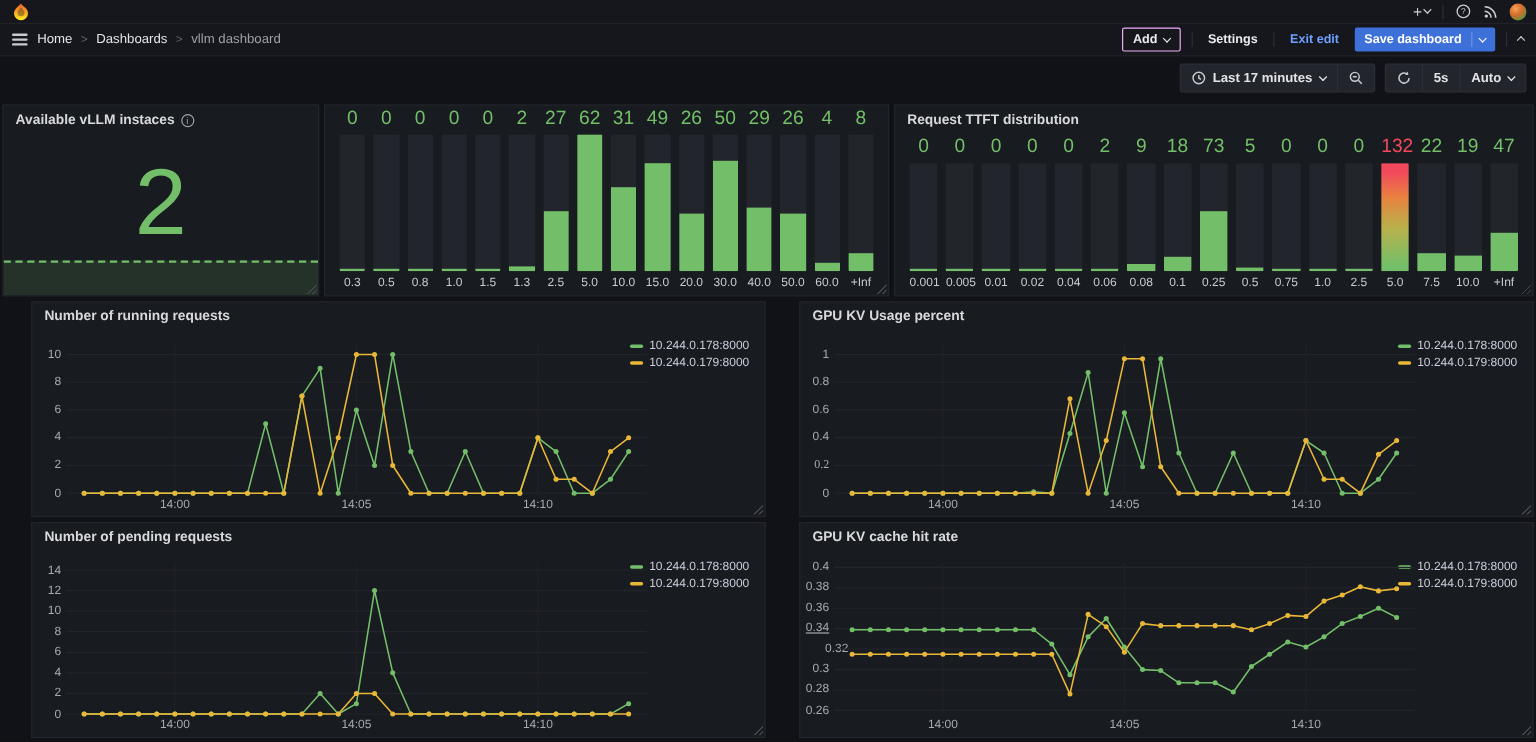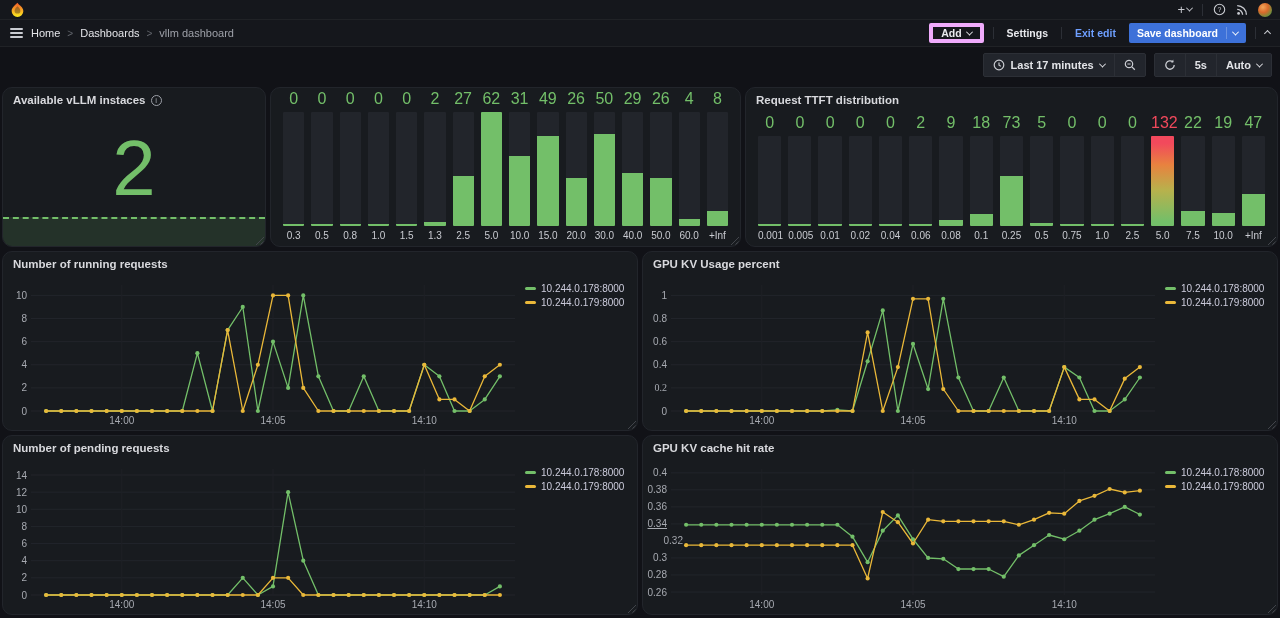--- a/index.html
+++ b/index.html
@@ -31,53 +31,53 @@
     display:flex; align-items:center; padding:0 10px; gap:8px; font-size:11px; }
   .burger { display:flex; flex-direction:column; gap:2.5px; width:13px; cursor:pointer; }
   .burger i { height:1.5px; background:#C9CBD1; border-radius:1px; }
   .crumbs { display:flex; align-items:center; gap:7px; }
   .crumb { color:#E3E4E8; cursor:pointer; }
   .crumb.current { color:#9DA0A8; }
   .crumb-sep { color:#62656C; font-size:10px; }
   .crumb-actions { margin-left:auto; display:flex; align-items:center; gap:9px; font-size:10.5px; }
   .btn { display:flex; align-items:center; gap:5px; height:20px; padding:0 8px; border-radius:2px;
     font-weight:700; cursor:pointer; white-space:nowrap; }
-  .btn-outline-blue { border:4px solid #f0abfc; color:#E9EAEE; background:transparent; }
+  .btn-outline-blue { border:1px solid #f0abfc; color:#E9EAEE; background:transparent; }
   .btn-text { color:#E9EAEE; padding:0 4px; }
   .btn-link { color:#6E9FFF; padding:0 4px; }
   .btn-primary { background:#3D71D9; color:#FFFFFF; }
   .btn-primary .split { width:1px; height:12px; background:rgba(255,255,255,0.25); margin:0 1px 0 3px; }
 
   
   .controls { height:36px; display:flex; align-items:center; justify-content:flex-end;
     padding:0 8px; gap:8px; }
   .ctl-group { display:flex; align-items:center; background:#22252C; border:1px solid #2C2F36;
     border-radius:2px; height:24px; overflow:hidden; }
   .ctl-seg { display:flex; align-items:center; gap:6px; padding:0 9px; height:100%;
     font-size:11px; font-weight:700; color:#E3E4E8; cursor:pointer; }
   .ctl-seg + .ctl-seg { border-left:1px solid #2C2F36; }
 
   
   .dash { padding:4px 2px 0 2px; display:flex; flex-direction:column; gap:4px; }
   .drow { display:flex; gap:4px; }
-  .panel { position:relative; background:#181B1F; border:1px solid #22252B; border-radius:10px;
+  .panel { position:relative; background:#181B1F; border:1px solid #22252B; border-radius:0;
     display:flex; flex-direction:column; overflow:hidden;justify-content:space-between; }
   .panel-header { height:24px; display:flex; align-items:center; gap:5px; padding:0 10px; flex:none; }
   .panel-title { font-size:11.5px; font-weight:700; color:#D8D9DD; cursor:pointer; white-space:nowrap; }
   .resize-corner { position:absolute; right:1px; bottom:1px; width:9px; height:9px; cursor:nwse-resize;
     background:repeating-linear-gradient(-45deg, transparent 0 2px, #42454B 2px 3px);
     clip-path:polygon(100% 0, 100% 100%, 0 100%); }
 
   
   .row1 { height:160px; }
   .row2, .row3 { height:180px; }
   .p-stat { width:264px; flex:none; }
   .p-lat { width:471px; flex:none; }
   .p-ttft { flex:1; }
-  .row2 .panel, .row3 .panel { flex:1 1 0; }
+  .row2 .panel, .row3 .panel { flex:1 1 0;margin-left:24px; }
 
   
   .stat-body { flex:1; position:relative; }
   .stat-value { position:absolute; left:0; right:0; top:42%; transform:translateY(-50%);
     text-align:center; font-size:78px; font-weight:500; color:#73BF69; line-height:1; }
   .stat-spark { position:absolute; left:0; right:0; bottom:0; height:29px;
     background:rgba(115,191,105,0.14); border-top:2px dashed #73BF69; }
   .info-icon { width:11px; height:11px; border:1px solid #9DA0A8; border-radius:50%;
     color:#9DA0A8; font-size:8px; line-height:9px; text-align:center; font-style:normal; }
 

